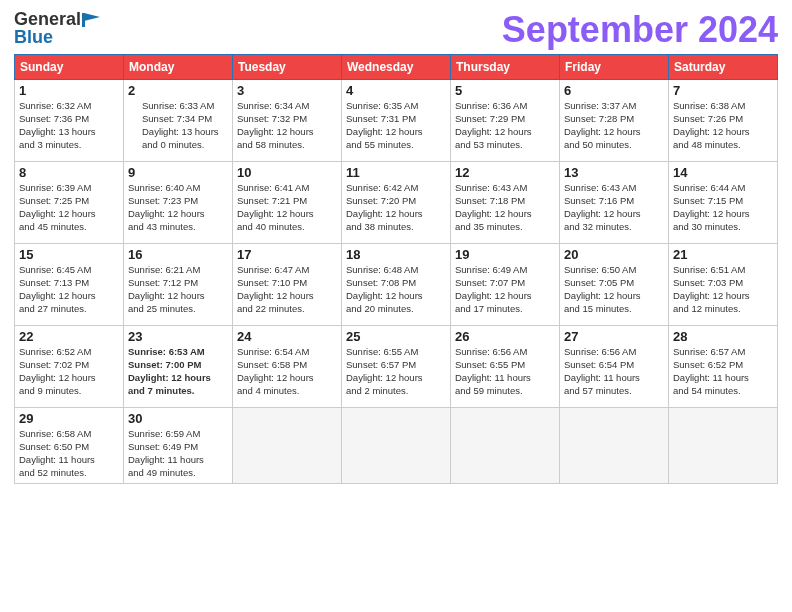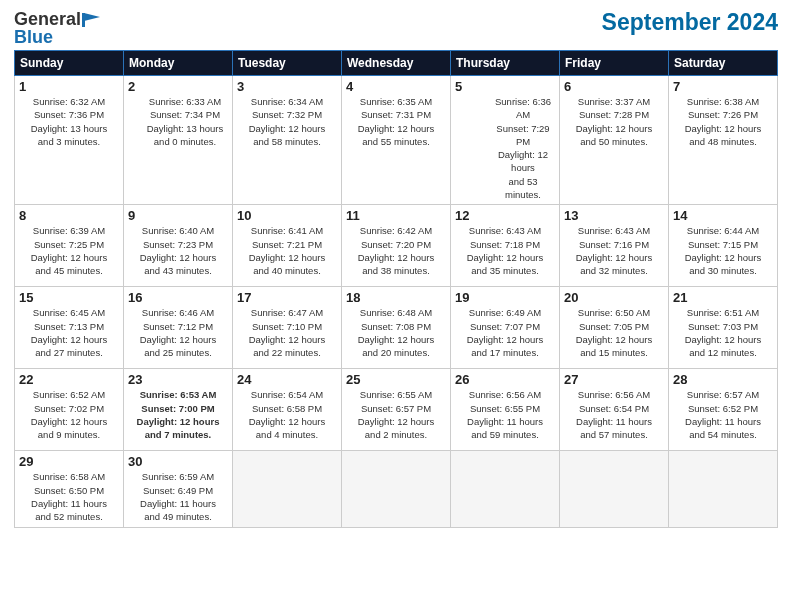--- a/index.html
+++ b/index.html
@@ -29,37 +29,37 @@
     }
     .logo-text {
       font-size: 18px;
       font-weight: bold;
       line-height: 1;
     }
     .title-block {
       text-align: right;
     }
     .month-title {
-      font-size: 23px;
+      font-size: 36px;
       font-weight: bold;
-      color: #0369a1;
+      color: #8b5cf6;
       line-height: 1.1;
     }
     .location-title {
       font-size: 14px;
       color: #444;
       margin-top: 2px;
     }
     table {
       width: 100%;
       border-collapse: collapse;
       table-layout: fixed;
     }
     th {
-      background: #0f172a;
+      background: #ef4444;
       color: #fff;
       text-align: left;
       padding: 5px 5px;
       font-size: 12px;
       font-weight: bold;
       border: 1px solid #2a72b8;
     }
     td {
       border: 1px solid #ccc;
       vertical-align: top;
@@ -74,21 +74,20 @@
       font-size: 13px;
       font-weight: bold;
       color: #222;
       display: block;
       margin-bottom: 1px;
     }
     .day-info {
       font-size: 9.5px;
       color: #333;
       line-height: 1.4;
-      text-align: center;
     }
     tr:last-child td {
       height: 68px;
     }
   </style>
 </head>
 <body>
 
 <div class="page">
   <div class="header">
@@ -145,21 +144,21 @@
           </td>
           <td>
             <span class="day-num">4</span>
             <div class="day-info" style="white-space: pre-line;">Sunrise: 6:35 AM
 Sunset: 7:31 PM
 Daylight: 12 hours
 and 55 minutes.</div>
           </td>
           <td>
             <span class="day-num">5</span>
-            <div class="day-info" style="white-space: pre-line; margin-left: 36px;">Sunrise: 6:36 AM
+            <div class="day-info" style="white-space: pre-line;">Sunrise: 6:36 AM
 Sunset: 7:29 PM
 Daylight: 12 hours
 and 53 minutes.</div>
           </td>
           <td>
             <span class="day-num">6</span>
             <div class="day-info" style="white-space: pre-line;">Sunrise: 3:37 AM
 Sunset: 7:28 PM
 Daylight: 12 hours
 and 50 minutes.</div>
@@ -226,21 +225,21 @@
         <tr>
           <td>
             <span class="day-num">15</span>
             <div class="day-info" style="white-space: pre-line;">Sunrise: 6:45 AM
 Sunset: 7:13 PM
 Daylight: 12 hours
 and 27 minutes.</div>
           </td>
           <td>
             <span class="day-num">16</span>
-            <div class="day-info" style="white-space: pre-line;">Sunrise: 6:46 AM
+            <div class="day-info" style="white-space: pre-line;">Sunrise: 6:21 AM
 Sunset: 7:12 PM
 Daylight: 12 hours
 and 25 minutes.</div>
           </td>
           <td>
             <span class="day-num">17</span>
             <div class="day-info" style="white-space: pre-line;">Sunrise: 6:47 AM
 Sunset: 7:10 PM
 Daylight: 12 hours
 and 22 minutes.</div>

